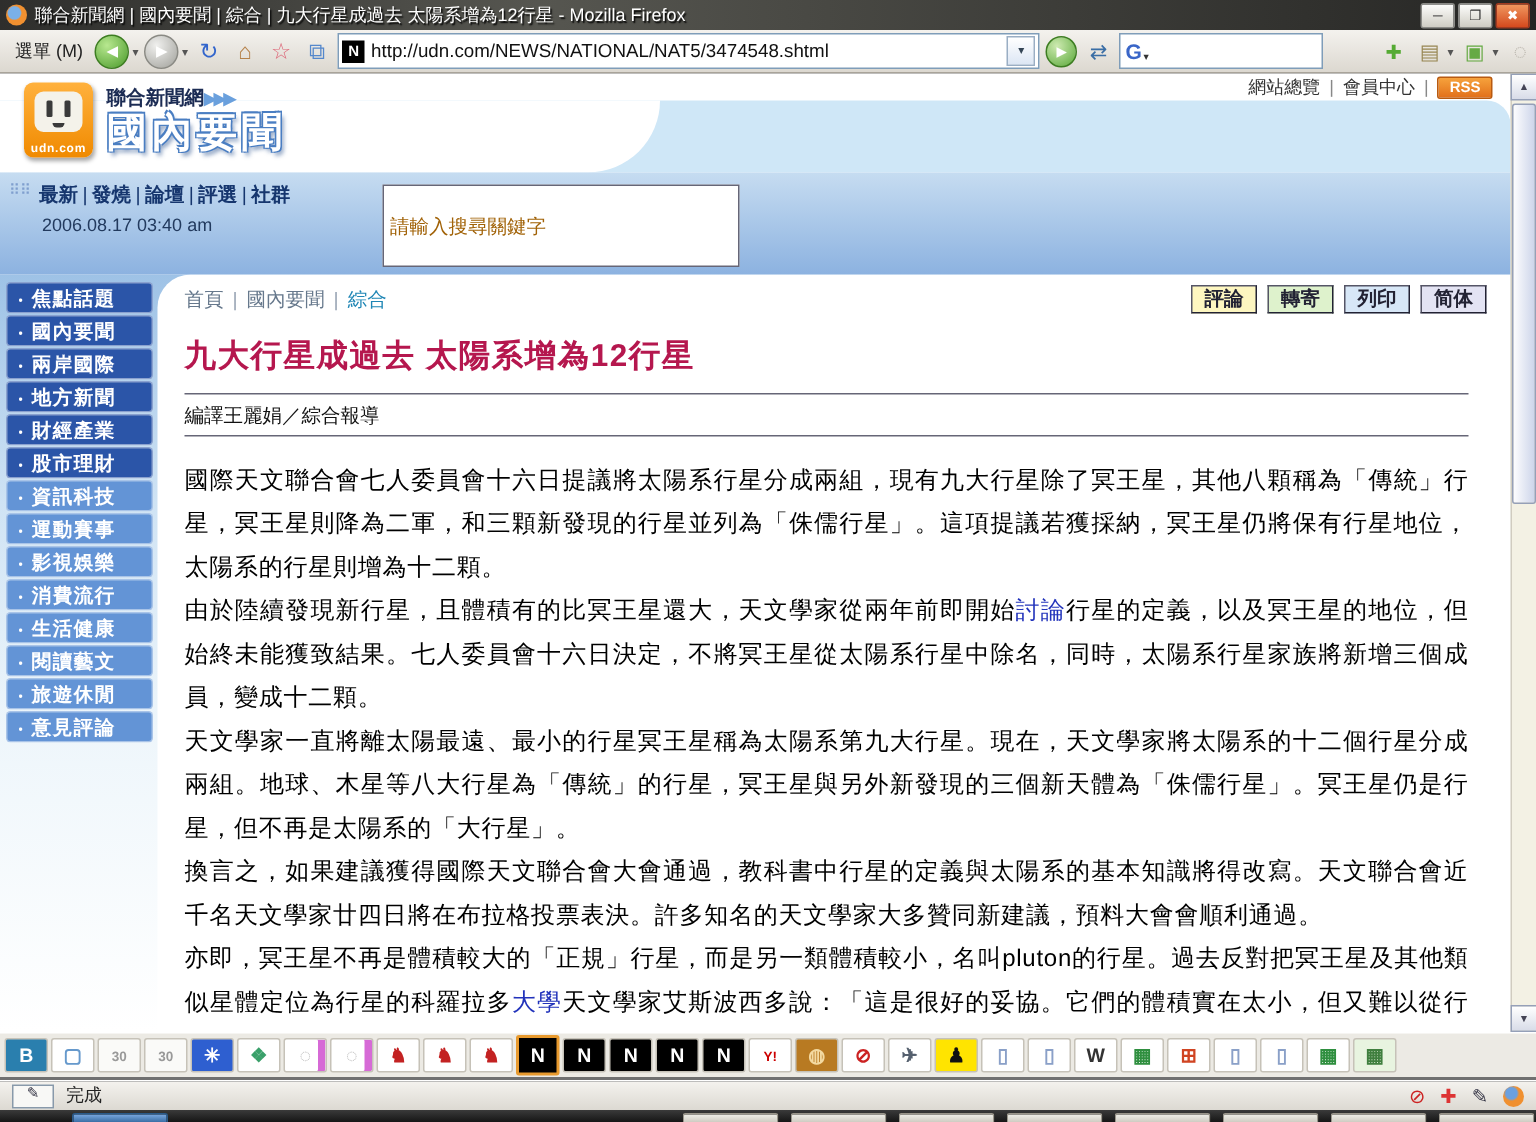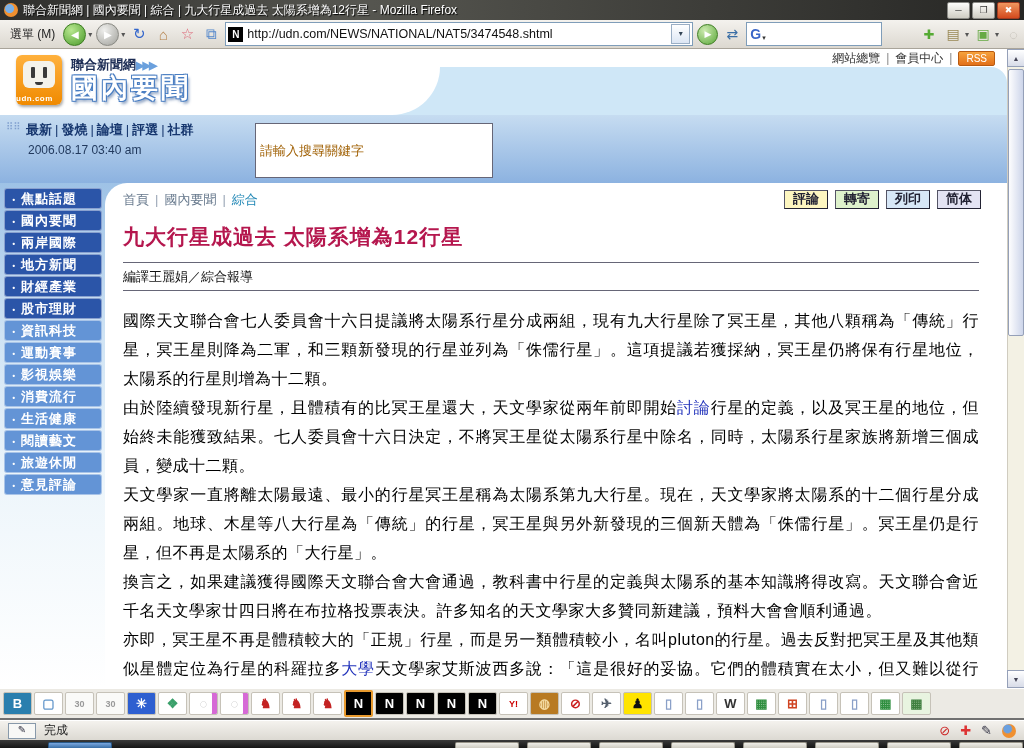--- a/index.html
+++ b/index.html
@@ -46,30 +46,30 @@
   .page{width:1008px;display:flex;flex-direction:column;overflow:hidden;}
   .scrollbar{width:16px;background:#f3f1e4;border-left:1px solid #d0ccc0;display:flex;flex-direction:column;align-items:center;}
   .sb-btn{width:16px;height:16px;background:linear-gradient(#fff,#d8dce8);border:1px solid #95a0b8;font-size:7px;color:#445;display:flex;align-items:center;justify-content:center;}
   .sb-thumb{width:14px;height:265px;margin-top:2px;background:linear-gradient(90deg,#fdfdfe,#cdd5ea);border:1px solid #95a0b8;border-radius:2px;}
   .sb-fill{flex:1;}
 
   
   .topbar{height:18px;background:#fff;display:flex;justify-content:flex-end;align-items:center;padding-right:12px;font-size:12px;color:#333;gap:6px;flex:0 0 auto;}
   .top-link{color:#333;}
   .top-sep{color:#888;}
-  .rss{background:linear-gradient(#f6a23c,#e2701a);color:#fff;font-size:10px;font-weight:normal;padding:0 7px;border:1px solid #b85a10;border-radius:2px;height:13px;line-height:13px;}
+  .rss{background:linear-gradient(#f6a23c,#e2701a);color:#fff;font-size:10px;font-weight:bold;padding:0 7px;border:1px solid #b85a10;border-radius:2px;height:13px;line-height:13px;}
   .banner{height:48px;background:#cfe7f7;border-radius:0 16px 0 0;position:relative;flex:0 0 auto;}
   .banner-white{position:absolute;left:0;top:0;width:440px;height:48px;background:#fff;border-radius:0 0 80px 0;}
   .logo-wrap{position:absolute;left:16px;top:-12px;display:flex;gap:9px;align-items:flex-end;}
   .udn-box{width:46px;height:50px;background:linear-gradient(#ffb13d,#f08a00);border-radius:6px;position:relative;box-shadow:1px 2px 3px rgba(0,0,0,.35);}
   .udn-face{position:absolute;left:7px;top:6px;width:32px;height:27px;background:#f4f2ea;border-radius:6px;}
   .udn-face i{position:absolute;top:6px;width:4px;height:11px;background:#3a3a3a;border-radius:1px;}
   .udn-face i.l{left:8px;} .udn-face i.r{right:8px;}
   .udn-face b{position:absolute;left:12px;bottom:3px;width:8px;height:3px;background:#3a3a3a;border-radius:0 0 3px 3px;}
-  .udn-com{position:absolute;bottom:2px;width:100%;text-align:left;color:#fff;font-size:8px;font-weight:bold;letter-spacing:.5px;}
+  .udn-com{position:absolute;bottom:2px;width:100%;text-align:center;color:#fff;font-size:8px;font-weight:bold;letter-spacing:.5px;}
   .brand-col{display:flex;flex-direction:column;line-height:1.15;padding-bottom:1px;}
   .brand-top{font-size:13px;font-weight:bold;color:#1c2c54;}
   .brand-arrows{color:#6aa0dd;font-size:11px;letter-spacing:-2px;}
   .brand-big{font-size:27px;font-weight:bold;color:#fff;letter-spacing:3px;
     text-shadow:-1px -1px 0 #4a7ec2,1px -1px 0 #4a7ec2,-1px 1px 0 #4a7ec2,1px 1px 0 #4a7ec2,2px 3px 3px rgba(40,80,140,.55);}
 
   
   .band{height:68px;background:linear-gradient(#c6dcf1,#8cb2e0);position:relative;flex:0 0 auto;}
   .grip{position:absolute;left:6px;top:6px;color:#7f9fce;font-size:10px;}
   .band-links{position:absolute;left:26px;top:6px;font-size:13px;font-weight:bold;color:#16366e;}
@@ -87,21 +87,21 @@
   .sidecol{width:105px;flex:0 0 auto;padding-top:5px;}
   .side-item{height:19px;line-height:19px;margin:0 3px 1px 4px;border-radius:3px;color:#fff;font-size:13px;font-weight:bold;padding-left:7px;letter-spacing:1px;border:1px solid rgba(255,255,255,.45);white-space:nowrap;overflow:hidden;}
   .side-item.dark{background:#2b55a8;}
   .side-item.light{background:#6394d6;}
 
   .article{flex:1;background:#fff;border-radius:22px 0 0 0;position:relative;padding:6px 28px 0 18px;overflow:hidden;}
   .crumbs{font-size:13px;color:#66788c;margin-top:2px;}
   .crumb{color:#66788c;}
   .crumb.last{color:#1f86b5;}
   .crumb-sep{color:#99a5b5;padding:0 6px;}
-  .actions{position:absolute;right:26px;top:7px;display:flex;gap:7px;}
+  .actions{position:absolute;right:16px;top:7px;display:flex;gap:7px;}
   .action{min-width:36px;height:17px;line-height:16px;text-align:center;font-size:13px;font-weight:bold;color:#223;border:1px solid #556;border-right-color:#223;border-bottom-color:#223;padding:0 3px;}
   .headline{margin-top:14px;font-size:21px;font-weight:bold;color:#b5174e;letter-spacing:1px;}
   .rule{border:none;border-top:1px solid #667;margin:11px 0 0;}
   .byline{font-size:13px;color:#111;margin:5px 0 4px;}
   .body-text{margin-top:15px;}
   .body-text p{margin:0;font-size:16px;line-height:29px;color:#000;text-align:justify;letter-spacing:.5px;}
   .inline-link{color:#2233bb;text-decoration:none;}
 
   
   .tabbar{height:29px;background:#eceae4;border-top:1px solid #fff;border-bottom:2px solid #707070;display:flex;align-items:center;padding:0 3px;gap:2px;flex:0 0 auto;}

